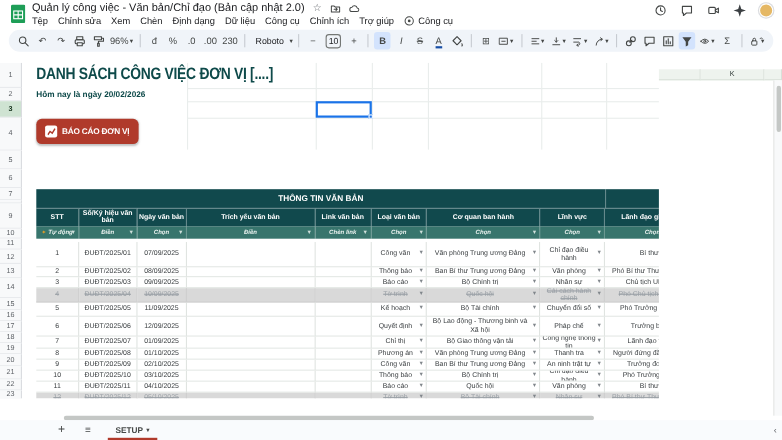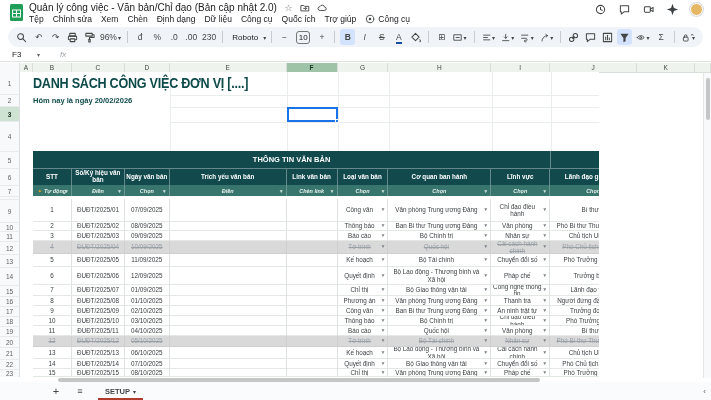--- a/index.html
+++ b/index.html
@@ -48,21 +48,21 @@
   #fx { font-size:8px; font-style:italic; color:#9aa0a6; margin-left:14px; }
 
   
   #colletters { position:absolute; left:0; top:63px; width:711px; height:10px; display:flex; }
   #corner { width:20px; height:10px; background:#f8f9fa; border:1px solid #e0e3e0; border-left:none; border-top:none; }
   .colL { height:10px; background:#eef3ee; border-right:1px solid #d9e0d9; border-bottom:1px solid #d9e0d9;
     font-size:6.5px; color:#3f4946; display:flex; align-items:center; justify-content:center; }
   .colL.sel { background:#9fc3a7; font-weight:bold; color:#1c3a24; }
 
   
-  #grid { position:absolute; left:0; top:72px; width:599px; height:305px; background:#fff; overflow:hidden; }
+  #grid { position:absolute; left:0; top:57px; width:599px; height:305px; background:#fff; overflow:hidden; }
   #gutter { position:absolute; left:0; top:0; width:20px; }
   .gr { width:20px; background:#f8f9fa; border-right:1px solid #dadce0; border-bottom:1px solid #e8eaed;
     font-size:6.5px; color:#5f6368; display:flex; align-items:center; justify-content:center; }
   .gr.sel { background:#cfe3d2; color:#17321d; font-weight:bold; }
   .gl { position:absolute; background:#e9edec; }
 
   #sheet-title { position:absolute; left:33px; top:2px; font-size:15px; font-weight:bold; color:#0e4a4a;
     transform:scaleX(.84); transform-origin:left; letter-spacing:-.3px; white-space:nowrap; }
   #sheet-subtitle { position:absolute; left:33px; top:24px; font-size:7.5px; font-weight:bold; color:#0e4a4a; }
   #report-btn { position:absolute; left:33px; top:51px; width:93px; height:23px; background:#b03a2b;
@@ -71,21 +71,21 @@
   #report-btn .blbl { font-size:7.5px; font-weight:bold; color:#fff; letter-spacing:-.2px; }
   #report-btn .bico { width:11px; height:11px; background:#fff; border-radius:2px; display:flex; align-items:center; justify-content:center; }
 
   #selection { position:absolute; left:287px; top:35px; width:51px; height:15px; border:2px solid #1a73e8; }
   #selection .handle { position:absolute; right:-3px; bottom:-3px; width:4px; height:4px; background:#1a73e8; border:1px solid #fff; }
 
   
   #table { position:absolute; left:33px; top:79px; width:662px; }
   .trow { display:flex; }
   .tgroup { height:17px; background:#11494d; color:#fff; font-weight:bold; font-size:7.5px;
-    display:flex; align-items:center; justify-content:center; }
+    display:flex; align-items:center; justify-content:center;margin-top:36px; }
   .thcell { background:#11494d; color:#fff; font-weight:bold; font-size:6.3px; text-align:center;
     display:flex; align-items:center; justify-content:center; line-height:1.1; padding:1px;
     border-right:1px solid rgba(255,255,255,.35); border-top:1px solid rgba(255,255,255,.35); }
   .tfcell { background:#38756d; color:#e8f1ee; font-size:5.5px; font-style:italic; font-weight:bold;
     display:flex; align-items:center; justify-content:center; gap:2px; position:relative;
     border-right:1px solid rgba(255,255,255,.25); height:11px; }
   .tfcell .fdd { position:absolute; right:2px; font-size:5px; font-style:normal; color:#cfe0db; }
   .ai-star { color:#f6a21d; font-style:normal; font-size:5px; }
   .dcell { font-size:6.3px; color:#3c4043; border-right:1px solid #e0e4e1; border-bottom:1px solid #e4e8e5;
     display:flex; align-items:center; justify-content:center; text-align:center; line-height:1.15;
@@ -149,21 +149,21 @@
         </span>
     </div>
     <div id="menubar">
         <span class="menu-item">Tệp</span>
         <span class="menu-item">Chỉnh sửa</span>
         <span class="menu-item">Xem</span>
         <span class="menu-item">Chèn</span>
         <span class="menu-item">Định dạng</span>
         <span class="menu-item">Dữ liệu</span>
         <span class="menu-item">Công cụ</span>
-        <span class="menu-item">Quốc ích</span>
+        <span class="menu-item">Chỉnh ích</span>
         <span class="menu-item">Trợ giúp</span>
         <span id="ext-menu">
           <svg width="10" height="10" viewBox="0 0 12 12" fill="none" stroke="#444746" stroke-width="1.1" stroke-linecap="round" stroke-linejoin="round">
             <circle cx="6" cy="6" r="4.5"></circle>
             <circle cx="6" cy="6" r="1.5" fill="#444746" stroke="none"></circle>
           </svg>
           <span class="menu-item">Công cụ</span>
         </span>
       </div>
     <div id="top-right">
@@ -356,27 +356,20 @@
       <span class="ti">
         <svg width="11" height="11" viewBox="0 0 12 12" fill="none" stroke="#444746" stroke-width="1.1" stroke-linecap="round" stroke-linejoin="round">
           <rect x="3" y="5.5" width="6" height="5" rx="1"></rect>
           <path d="M4.5 5.5V4a1.5 1.5 0 013 0v1.5"></path>
         </svg>
         <span class="cr">▾</span>
       </span>
       <span id="tb-collapse">⌃</span>
     </div>
 
-  <div id="formulabar">
-    <div id="namebox">
-      <span class="ref">F3</span>
-      <span class="cr">▾</span>
-    </div>
-    <span id="fx">fx</span>
-  </div>
 
   <div id="colletters">
     <div id="corner"></div>
   <div class="colL" style="width: 13px;">A</div>
       <div class="colL" style="width: 39px;">B</div>
       <div class="colL" style="width: 53px;">C</div>
       <div class="colL" style="width: 45px;">D</div>
       <div class="colL" style="width: 117px;">E</div>
       <div class="colL sel" style="width: 51px;">F</div>
       <div class="colL" style="width: 51px;">G</div>
@@ -421,20 +414,28 @@
         <div class="gl" style="left: 492px; top: 0px; width: 1px; height: 79px;"></div>
         <div class="gl" style="left: 551px; top: 0px; width: 1px; height: 79px;"></div>
         <div class="gl" style="left: 638px; top: 0px; width: 1px; height: 79px;"></div>
         <div class="gl" style="left: 696px; top: 0px; width: 1px; height: 79px;"></div>
         <div class="gl" style="left: 170px; top: 23px; height: 1px; width: 525px;"></div>
         <div class="gl" style="left: 170px; top: 35px; height: 1px; width: 525px;"></div>
         <div class="gl" style="left: 170px; top: 50px; height: 1px; width: 525px;"></div>
       </div>
     <div id="sheet-title">DANH SÁCH CÔNG VIỆC ĐƠN VỊ [....]</div>
     <div id="sheet-subtitle">Hôm nay là ngày 20/02/2026</div>
+    <div id="report-btn">
+      <span class="bico">
+        <svg width="8" height="8" viewBox="0 0 8 8">
+            <polyline points="0.5,6.5 2.5,3.5 4.5,5 7,1" fill="none" stroke="#b03a2b" stroke-width="1.3"></polyline>
+          </svg>
+      </span>
+      <span class="blbl">BÁO CÁO ĐƠN VỊ</span>
+    </div>
     <div id="selection">
         <span class="handle"></span>
       </div>
     <div id="table">
         <div class="trow">
           <div class="tgroup" style="width: 518px;">THÔNG TIN VĂN BẢN</div>
           <div class="tgroup" style="width: 145px; border-left: 1px solid rgba(255, 255, 255, 0.35);"></div>
         </div>
         <div class="trow">
           <div class="thcell" style="width: 39px; height: 17px;">STT</div>

